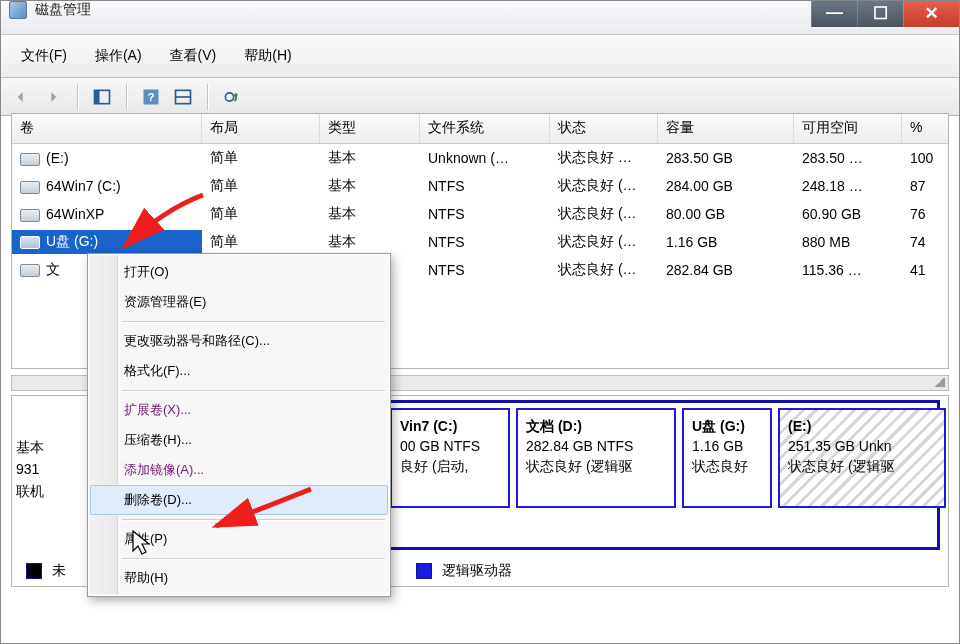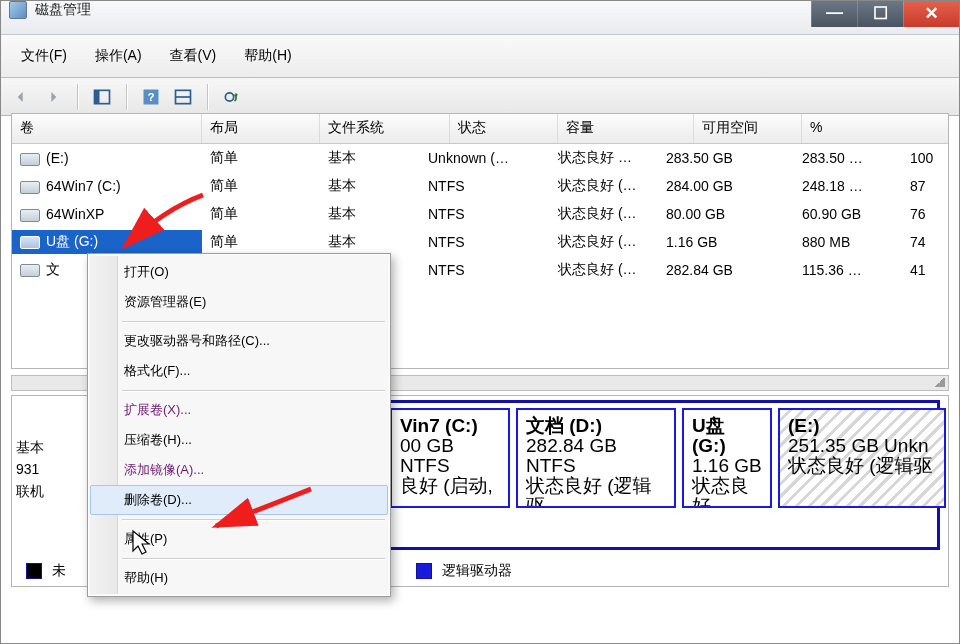--- a/index.html
+++ b/index.html
@@ -156,21 +156,21 @@
   }
   .disk-left{
     position:absolute; left:4px; top:40px;
     font-size:14px;
     line-height:22px;
   }
   .part{
     border:2px solid #1a1add;
     flex:0 0 auto;
     padding:6px 8px 4px 8px;
-    font-size:19px;
+    font-size:14px;
     line-height:20px;
     overflow:hidden;
     height:100px;
   }
   .part .pname{ font-weight:600;}
   .part.hatched{
     background: repeating-linear-gradient(135deg,#fff,#fff 6px,#d7d7d7 6px,#d7d7d7 9px);
   }
 
   
@@ -309,20 +309,21 @@
         <path d="M15 9 a5 5 0 0 1 0 8" fill="none" stroke="#2a7a2a" stroke-width="2"></path>
         <path d="M16 7 l3 2 -2 3 z" fill="#2a7a2a"></path>
       </svg>
   </div>
 </div>
 
 <div class="content">
   <div class="grid-header">
     <div class="gh-cell col-vol">卷</div>
     <div class="gh-cell col-layout">布局</div>
+    <div class="gh-cell col-type">类型</div>
     <div class="gh-cell col-fs">文件系统</div>
     <div class="gh-cell col-status">状态</div>
     <div class="gh-cell col-cap">容量</div>
     <div class="gh-cell col-free">可用空间</div>
     <div class="gh-cell col-pct">%</div>
   </div>
   <div id="rows-container">
       <div class="grid-row">
         <div class="gr-cell col-vol"><span class="vol-icon"></span>(E:)</div>
         <div class="gr-cell col-layout">简单</div>

